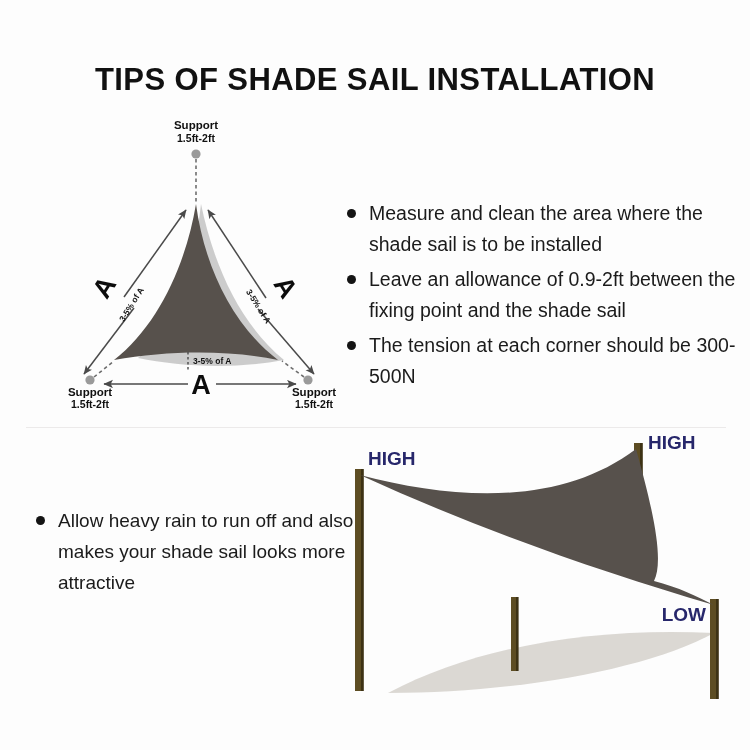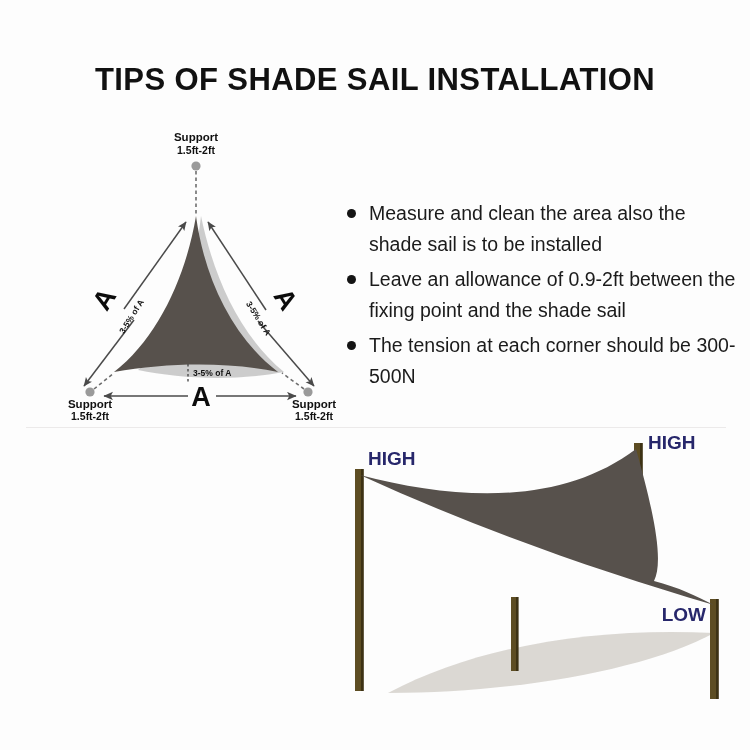--- a/index.html
+++ b/index.html
@@ -39,21 +39,21 @@
     top: 427px;
     width: 700px;
     height: 1px;
     background: #eceaea;
   }
 
   
   .diagram-triangle {
     position: absolute;
     left: 26px;
-    top: 124px;
+    top: 112px;
     width: 330px;
     height: 300px;
   }
   .diagram-hyperbolic {
     position: absolute;
     left: 348px;
     top: 421px;
     width: 398px;
     height: 290px;
   }
@@ -191,33 +191,37 @@
 
       <line x1="162" y1="272" x2="78" y2="272" stroke="#4a4a4a" stroke-width="1.6" marker-end="url(#arrHead)"></line>
       <line x1="190" y1="272" x2="270" y2="272" stroke="#4a4a4a" stroke-width="1.6" marker-end="url(#arrHead)"></line>
       <text class="svg-dim-big" x="175" y="282" text-anchor="middle">A</text>
     </svg>
   </div>
 
   <ul class="bullets top-right">
     <li class="bullet-item">
       <span class="bullet-dot"></span>
-      <span>Measure and clean the area also the shade sail is to be installed</span>
+      <span>Measure and clean the area where the shade sail is to be installed</span>
     </li>
     <li class="bullet-item">
       <span class="bullet-dot"></span>
       <span>Leave an allowance of 0.9-2ft between the fixing point and the shade sail</span>
     </li>
     <li class="bullet-item">
       <span class="bullet-dot"></span>
       <span>The tension at each corner should be 300-500N</span>
     </li>
   </ul>
 
   <ul class="bullets bottom-left">
+    <li class="bullet-item">
+      <span class="bullet-dot"></span>
+      <span>Allow heavy rain to run off and also makes your shade sail looks more attractive</span>
+    </li>
   </ul>
 
   <div class="diagram-hyperbolic">
     <svg viewBox="0 0 398 290" xmlns="http://www.w3.org/2000/svg">
 
       <path d="M40,272 C130,224 250,206 366,212 C300,248 170,272 40,272 Z" fill="#cfcbc4" opacity="0.75"></path>
 
       <g>
         <rect x="163" y="176" width="7" height="74" fill="#5d4d23"></rect>
         <rect x="168" y="176" width="2.6" height="74" fill="#3d3214"></rect>

